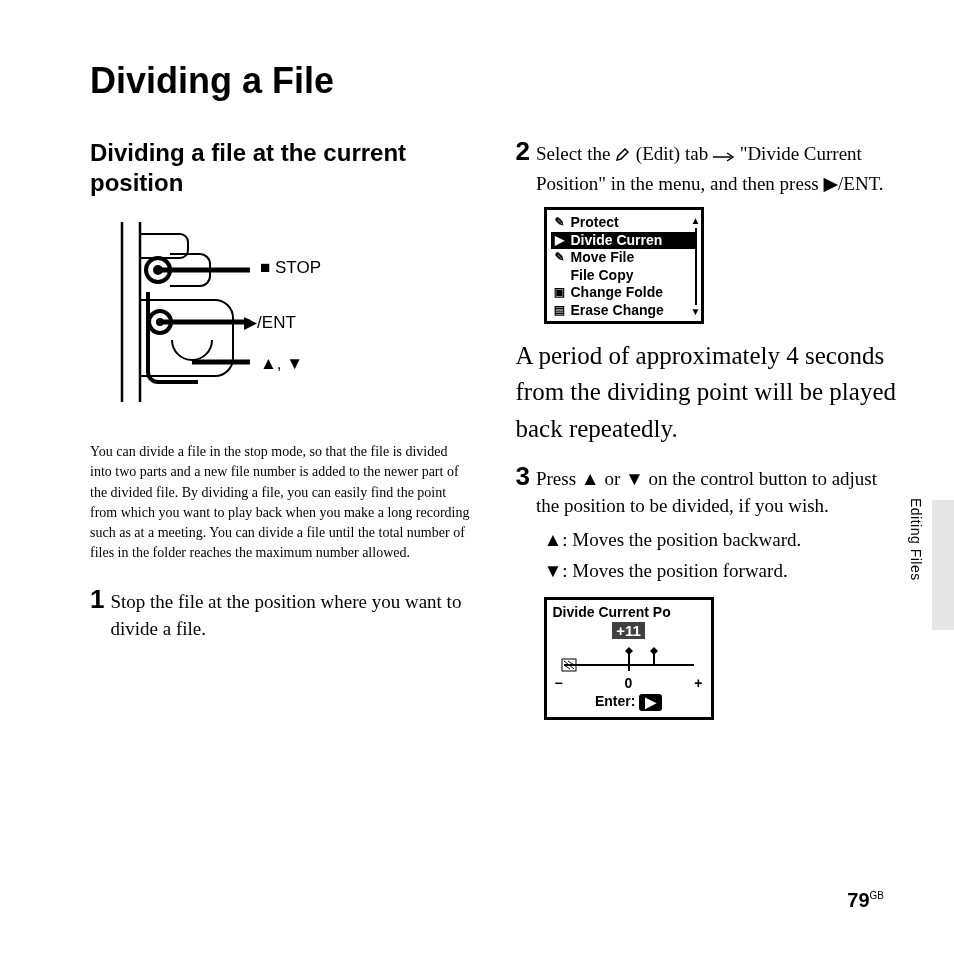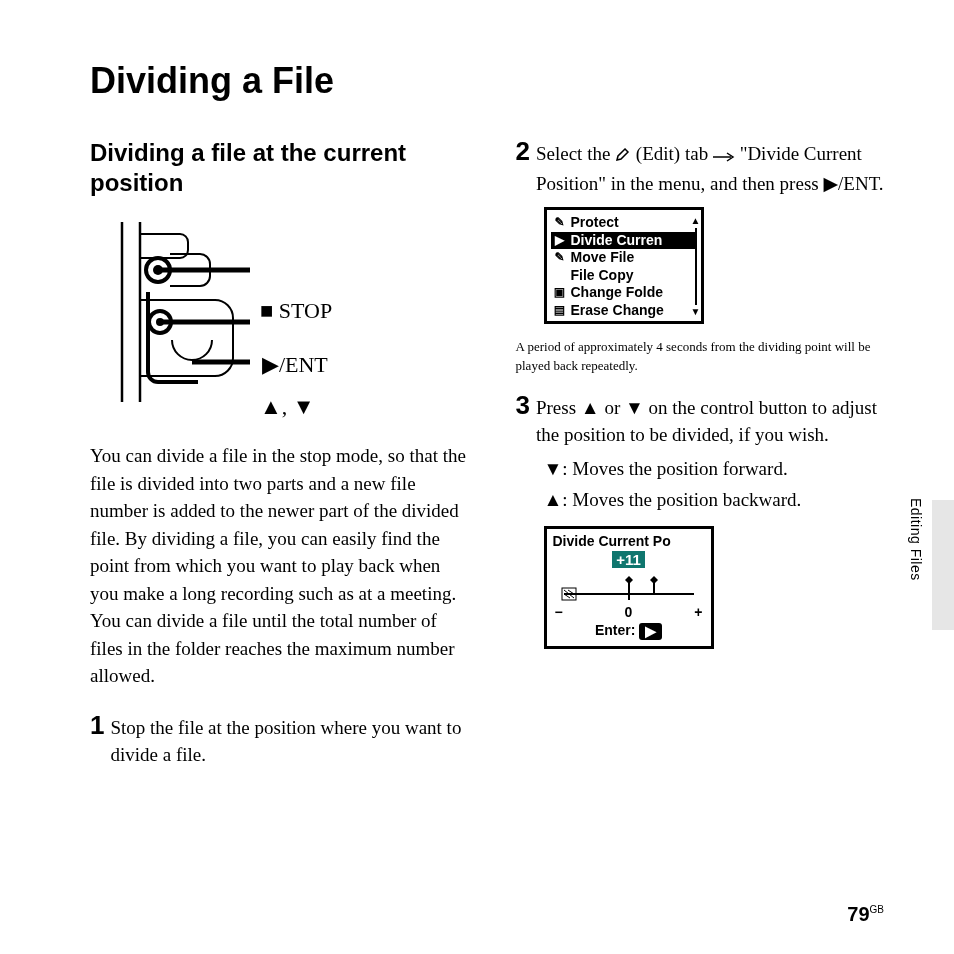--- a/index.html
+++ b/index.html
@@ -34,21 +34,21 @@
     min-width: 0;
   }
   h2 {
     font-family: Arial, Helvetica, sans-serif;
     font-weight: 700;
     font-size: 24px;
     margin: 0 0 24px 0;
     line-height: 1.25;
   }
   p {
-    font-size: 13px;
+    font-size: 25px;
     line-height: 1.45;
     margin: 0 0 16px 0;
   }
   .step {
     display: flex;
     align-items: baseline;
     gap: 6px;
     margin-bottom: 6px;
   }
   .step-num {
@@ -62,21 +62,21 @@
     font-size: 19px;
     line-height: 1.45;
   }
   .sub {
     font-size: 19px;
     line-height: 1.45;
     margin-left: 28px;
     margin-bottom: 4px;
   }
   .intro {
-    font-size: 19px;
+    font-size: 14px;
     line-height: 1.45;
     margin-bottom: 22px;
   }
 
   
   .side-tab {
     position: absolute;
     right: 0;
     top: 500px;
     background: #e6e6e6;
@@ -90,45 +90,44 @@
     writing-mode: vertical-rl;
     font-family: Arial, Helvetica, sans-serif;
     font-size: 14px;
     letter-spacing: 0.5px;
   }
 
   
   .page-num {
     position: absolute;
     right: 70px;
-    bottom: 28px;
+    bottom: 42px;
     font-family: Arial, Helvetica, sans-serif;
     font-size: 20px;
     font-weight: 700;
   }
   .page-num sup {
     font-size: 10px;
     font-weight: 400;
     vertical-align: super;
   }
 
   
   .diagram1 {
     width: 270px;
     height: 180px;
     margin: 0 0 40px 10px;
     position: relative;
   }
   .diagram1 svg { width: 100%; height: 100%; }
   .diag-label {
     position: absolute;
-    font-family: Liberation Serif, serif;
-    font-size: 22px;
+    font-family: Liberation Sans, sans-serif;
+    font-size: 17px;
     white-space: nowrap;
-    margin-top: 40px;
   }
 
   
   .diagram2 {
     border: 3px solid #000;
     width: 160px;
     padding: 4px 4px 2px 4px;
     margin: 10px 0 14px 28px;
     font-family: Arial, Helvetica, sans-serif;
     font-size: 14px;
@@ -176,21 +175,21 @@
     padding: 4px 6px 6px 6px;
     margin: 12px 0 4px 28px;
     font-family: Arial, Helvetica, sans-serif;
     font-size: 14px;
     font-weight: 700;
     box-sizing: border-box;
   }
   .d3-title { text-align: left; white-space: nowrap; overflow: hidden; }
   .d3-value {
     display: inline-block;
-    background: #0f766e;
+    background: #404040;
     color: #fff;
     padding: 0 4px;
     margin: 2px auto 2px auto;
     font-size: 15px;
   }
   .d3-line {
     position: relative;
     height: 34px;
     margin-top: 2px;
   }
@@ -253,21 +252,21 @@
             <path d="M60 100 L150 100" stroke-width="5"></path>
 
             <path d="M72 118 a20 20 0 1 0 40 0" stroke-width="2"></path>
             <path d="M92 140 L150 140" stroke-width="5"></path>
             <path d="M48 70 v80 a10 10 0 0 0 10 10 h40" stroke-width="4"></path>
           </g>
         </svg>
         <div class="diag-label" style="left:160px; top:36px;">
           <span>■ </span><span>STOP</span>
         </div>
-        <div class="diag-label" style="left:162px; top:90px;">
+        <div class="diag-label" style="left:144px; top:90px;">
           <span>▶</span><span>/ENT</span>
         </div>
         <div class="diag-label" style="left:160px; top:132px;">
           <span>▲</span><span>,</span> <span>▼</span>
         </div>
       </div>
 
       <p class="intro">You can divide a file in the stop mode, so that the file is divided into two parts and a new file number is added to the newer part of the divided file. By dividing a file, you can easily find the point from which you want to play back when you make a long recording such as at a meeting. You can divide a file until the total number of files in the folder reaches the maximum number allowed.</p>
 
       <div class="step">
@@ -330,22 +329,22 @@
           <span class="arr">▼</span>
         </div>
       </div>
 
       <p style="margin-left:0;">A period of approximately 4 seconds from the dividing point will be played back repeatedly.</p>
 
       <div class="step">
         <span class="step-num">3</span>
         <span class="step-body">Press ▲ or ▼ on the control button to adjust the position to be divided, if you wish.</span>
       </div>
+      <div class="sub">▲: Moves the position backward.</div>
       <div class="sub">▼: Moves the position forward.</div>
-      <div class="sub">▲: Moves the position backward.</div>
 
       <div class="diagram3">
         <div class="d3-title">Divide Current Po</div>
         <div style="text-align:center;">
           <span class="d3-value">+11</span>
         </div>
         <div class="d3-line">
           <svg viewBox="0 0 150 34">
             <line x1="10" y1="22" x2="140" y2="22" stroke="#000" stroke-width="2"></line>
             <line x1="75" y1="8" x2="75" y2="28" stroke="#000" stroke-width="2"></line>

